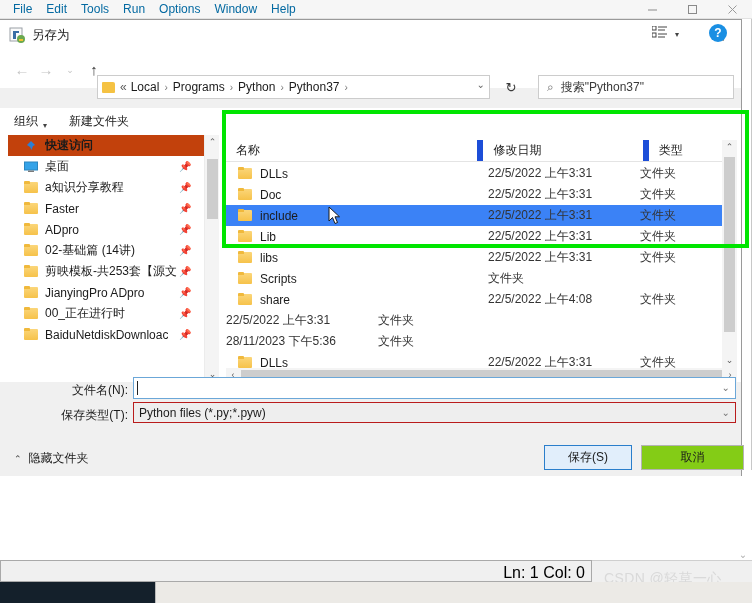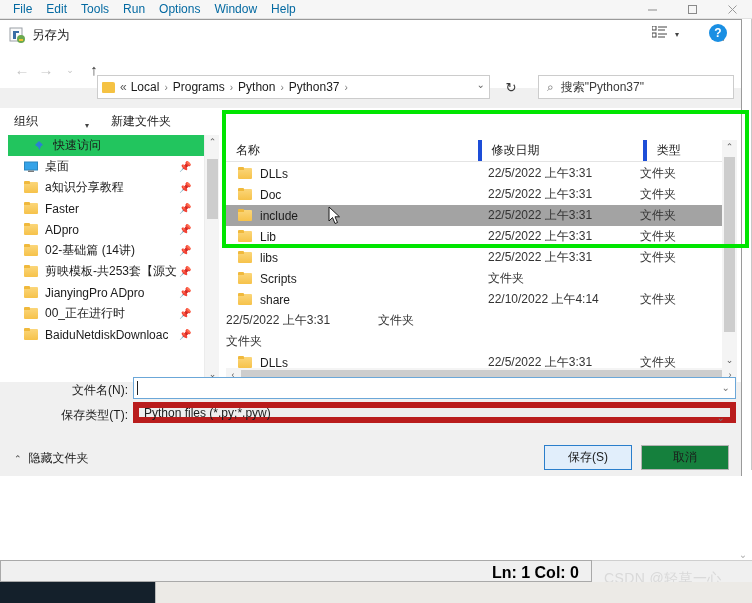--- a/index.html
+++ b/index.html
@@ -138,21 +138,21 @@
   }
   #searchbox .sicon { color: #777; font-size: 12px; margin-right: 7px; }
   #searchbox .stext { font-size: 12px; color: #3a3a3a; }
 
   
   #cmdbar {
     position: absolute; left: 0; top: 88px; width: 741px; height: 27px;
     background: #ffffff; display: flex; align-items: center;
   }
   #cmdbar .cb {
-    font-size: 12px; color: #1b1b1b; margin-left: 14px; display: flex; align-items: flex-end; gap: 42px;
+    font-size: 12px; color: #1b1b1b; margin-left: 14px; display: flex; align-items: flex-end;
   }
   #cmdbar .cb .caret { font-size: 8px; margin-left: 5px; color: #444; }
   #viewicon {
     position: absolute; right: 62px; top: 5px; display: flex; align-items: center;
   }
   #helpicon {
     position: absolute; right: 14px; top: 4px;
     width: 18px; height: 18px; border-radius: 50%;
     background: #1a8fe3; color: #ffffff; font-size: 12px; font-weight: bold;
     display: flex; align-items: center; justify-content: center;
@@ -165,21 +165,21 @@
   }
   #sidebar {
     position: absolute; left: 8px; top: 0; width: 196px; height: 247px;
     background: #ffffff; overflow: hidden;
   }
   #sidebar .srow {
     height: 21px; display: flex; align-items: center;
     padding-left: 16px; font-size: 12px; color: #1b1b1b;
     position: relative; white-space: nowrap;
   }
-  #sidebar .srow.header { background: #22c55e; padding-left: 24px; }
+  #sidebar .srow.header { background: #c2410c; padding-left: 16px; font-weight: bold; }
   #sidebar .srow .ico { width: 16px; flex: 0 0 16px; margin-right: 5px; display:flex; align-items:center; }
   #sidebar .srow .lbl { overflow: hidden; text-overflow: clip; max-width: 140px; }
   #sidebar .srow .pin {
     position: absolute; right: 12px; top: 5px; color: #7c7c7c; font-size: 10px;
   }
   .fldr {
     width: 14px; height: 11px; position: relative; display: inline-block;
   }
   .fldr::before {
     content: ""; position: absolute; left: 0; top: 0; width: 14px; height: 11px;
@@ -215,32 +215,32 @@
   #filelist {
     position: absolute; left: 226px; top: 0; width: 511px; height: 247px;
     background: #ffffff; overflow: hidden;
   }
   #fl-header {
     position: absolute; left: 0; top: 5px; width: 496px; height: 22px;
     display: flex; border-bottom: 1px solid #e4e4e4; background: #ffffff;
   }
   #fl-header .hcol {
     font-size: 12px; color: #1b1b1b; padding-left: 10px; line-height: 21px;
-    border-left: 4px solid #1d4ed8; height: 21px;
+    border-left: 6px solid #1d4ed8; height: 21px;
   }
   #fl-header .hcol:first-child { border-left: none; }
   .c-name { width: 262px; }
   .c-date { width: 152px; }
   .c-type { width: 82px; margin-left: 19px; }
 
   #fl-rows { position: absolute; left: 0; top: 28px; width: 496px; height: 205px; }
   .frow {
     height: 21px; display: flex; align-items: center; font-size: 12px; color: #1b1b1b;
   }
-  .frow.sel { background: #a3a3a3; }
+  .frow.sel { background: #3b82f6; }
   .frow .fn { width: 262px; display: flex; align-items: center; padding-left: 12px; }
   .frow .fn .fldr { margin-right: 8px; flex: 0 0 14px; }
   .frow .fd { width: 152px; color: #333; }
   .frow .ft { width: 82px; color: #333; }
 
   #fl-vscroll {
     position: absolute; right: 0; top: 5px; width: 15px; height: 228px;
     background: #f4f4f4;
   }
   #fl-vscroll .arr { width: 15px; height: 15px; text-align: center; line-height: 15px; font-size: 9px; color: #5c5c5c; }
@@ -271,41 +271,41 @@
     position: absolute; left: 133px; top: 377px; width: 603px; height: 22px;
     background: #ffffff; border: 1px solid #6ba7d8;
     display: flex; align-items: center;
   }
   #fld-filename .caret-txt {
     width: 1px; height: 14px; background: #222; margin-left: 3px;
   }
   #fld-filename .dd { position: absolute; right: 5px; top: 4px; font-size: 10px; color: #777; }
   #fld-filetype {
     position: absolute; left: 133px; top: 402px; width: 603px; height: 21px;
-    background: #eeeeee; border: 6px solid #b91c1c;
+    background: #eeeeee; border: 1px solid #b91c1c;
     display: flex; align-items: center; padding-left: 5px;
   }
   #fld-filetype .val { font-size: 12px; color: #1b1b1b; }
   #fld-filetype .dd { position: absolute; right: 5px; top: 4px; font-size: 10px; color: #777; }
 
   #hidefolders {
     position: absolute; left: 14px; top: 450px;
     display: flex; align-items: center; font-size: 12px; color: #1b1b1b;
   }
   #hidefolders .chev { font-size: 9px; margin-right: 7px; color: #3b3b3b; }
 
   #btn-save {
     position: absolute; left: 544px; top: 445px; width: 88px; height: 25px;
     background: #e1eefb; border: 1px solid #2a7ecb;
     display: flex; align-items: center; justify-content: center;
     font-size: 12px; color: #1b1b1b;
   }
   #btn-cancel {
-    position: absolute; left: 641px; top: 445px; width: 88px; height: 25px;
-    background: #15803d; border: 1px solid #b3b3b3;
+    position: absolute; left: 641px; top: 445px; width: 103px; height: 25px;
+    background: #84cc16; border: 1px solid #b3b3b3;
     display: flex; align-items: center; justify-content: center;
     font-size: 12px; color: #1b1b1b;
   }
   .sep-line {
     position: absolute; left: 0; top: 437px; width: 741px; height: 1px; background: #e2e2e2;
   }
 </style>
 </head>
 <body>
 
@@ -341,21 +341,21 @@
   </div>
 
   <div id="idle-text-area"></div>
 
   <div id="right-strip">
     <div class="scroll-dn">⌄</div>
   </div>
 
   <div id="idle-statusbar"></div>
   <div id="idle-status-box">
-    <div class="ln" style="position:absolute;right:12px;top:3px;font-weight:bold;">Ln: 1  Col: 0</div>
+    <div class="ln" style="position:absolute;right:6px;top:3px;">Ln: 1  Col: 0</div>
   </div>
 
   <div id="watermark">CSDN @轻草一心</div>
   <div id="right-ln">Ln: 3  Col: 4</div>
 
   <div id="taskbar">
     <div class="dark"></div>
     <div class="light"></div>
   </div>
 </div>
@@ -574,28 +574,29 @@
               <span class="fldr"></span>
               <span>Scripts</span>
             </span>
           <span class="ft">文件夹</span>
         </div>
         <div class="frow">
           <span class="fn">
               <span class="fldr"></span>
               <span>share</span>
             </span>
-          <span class="fd">22/10/2022 上午4:14</span>
+          <span class="fd">22/5/2022 上午4:08</span>
           <span class="ft">文件夹</span>
         </div>
         <div class="frow">
           <span class="fd">22/5/2022 上午3:31</span>
           <span class="ft">文件夹</span>
         </div>
         <div class="frow">
+          <span class="fd">28/11/2023 下午5:36</span>
           <span class="ft">文件夹</span>
         </div>
         <div class="frow">
           <span class="fn">
               <span class="fldr"></span>
               <span>DLLs</span>
             </span>
           <span class="fd">22/5/2022 上午3:31</span>
           <span class="ft">文件夹</span>
         </div>

